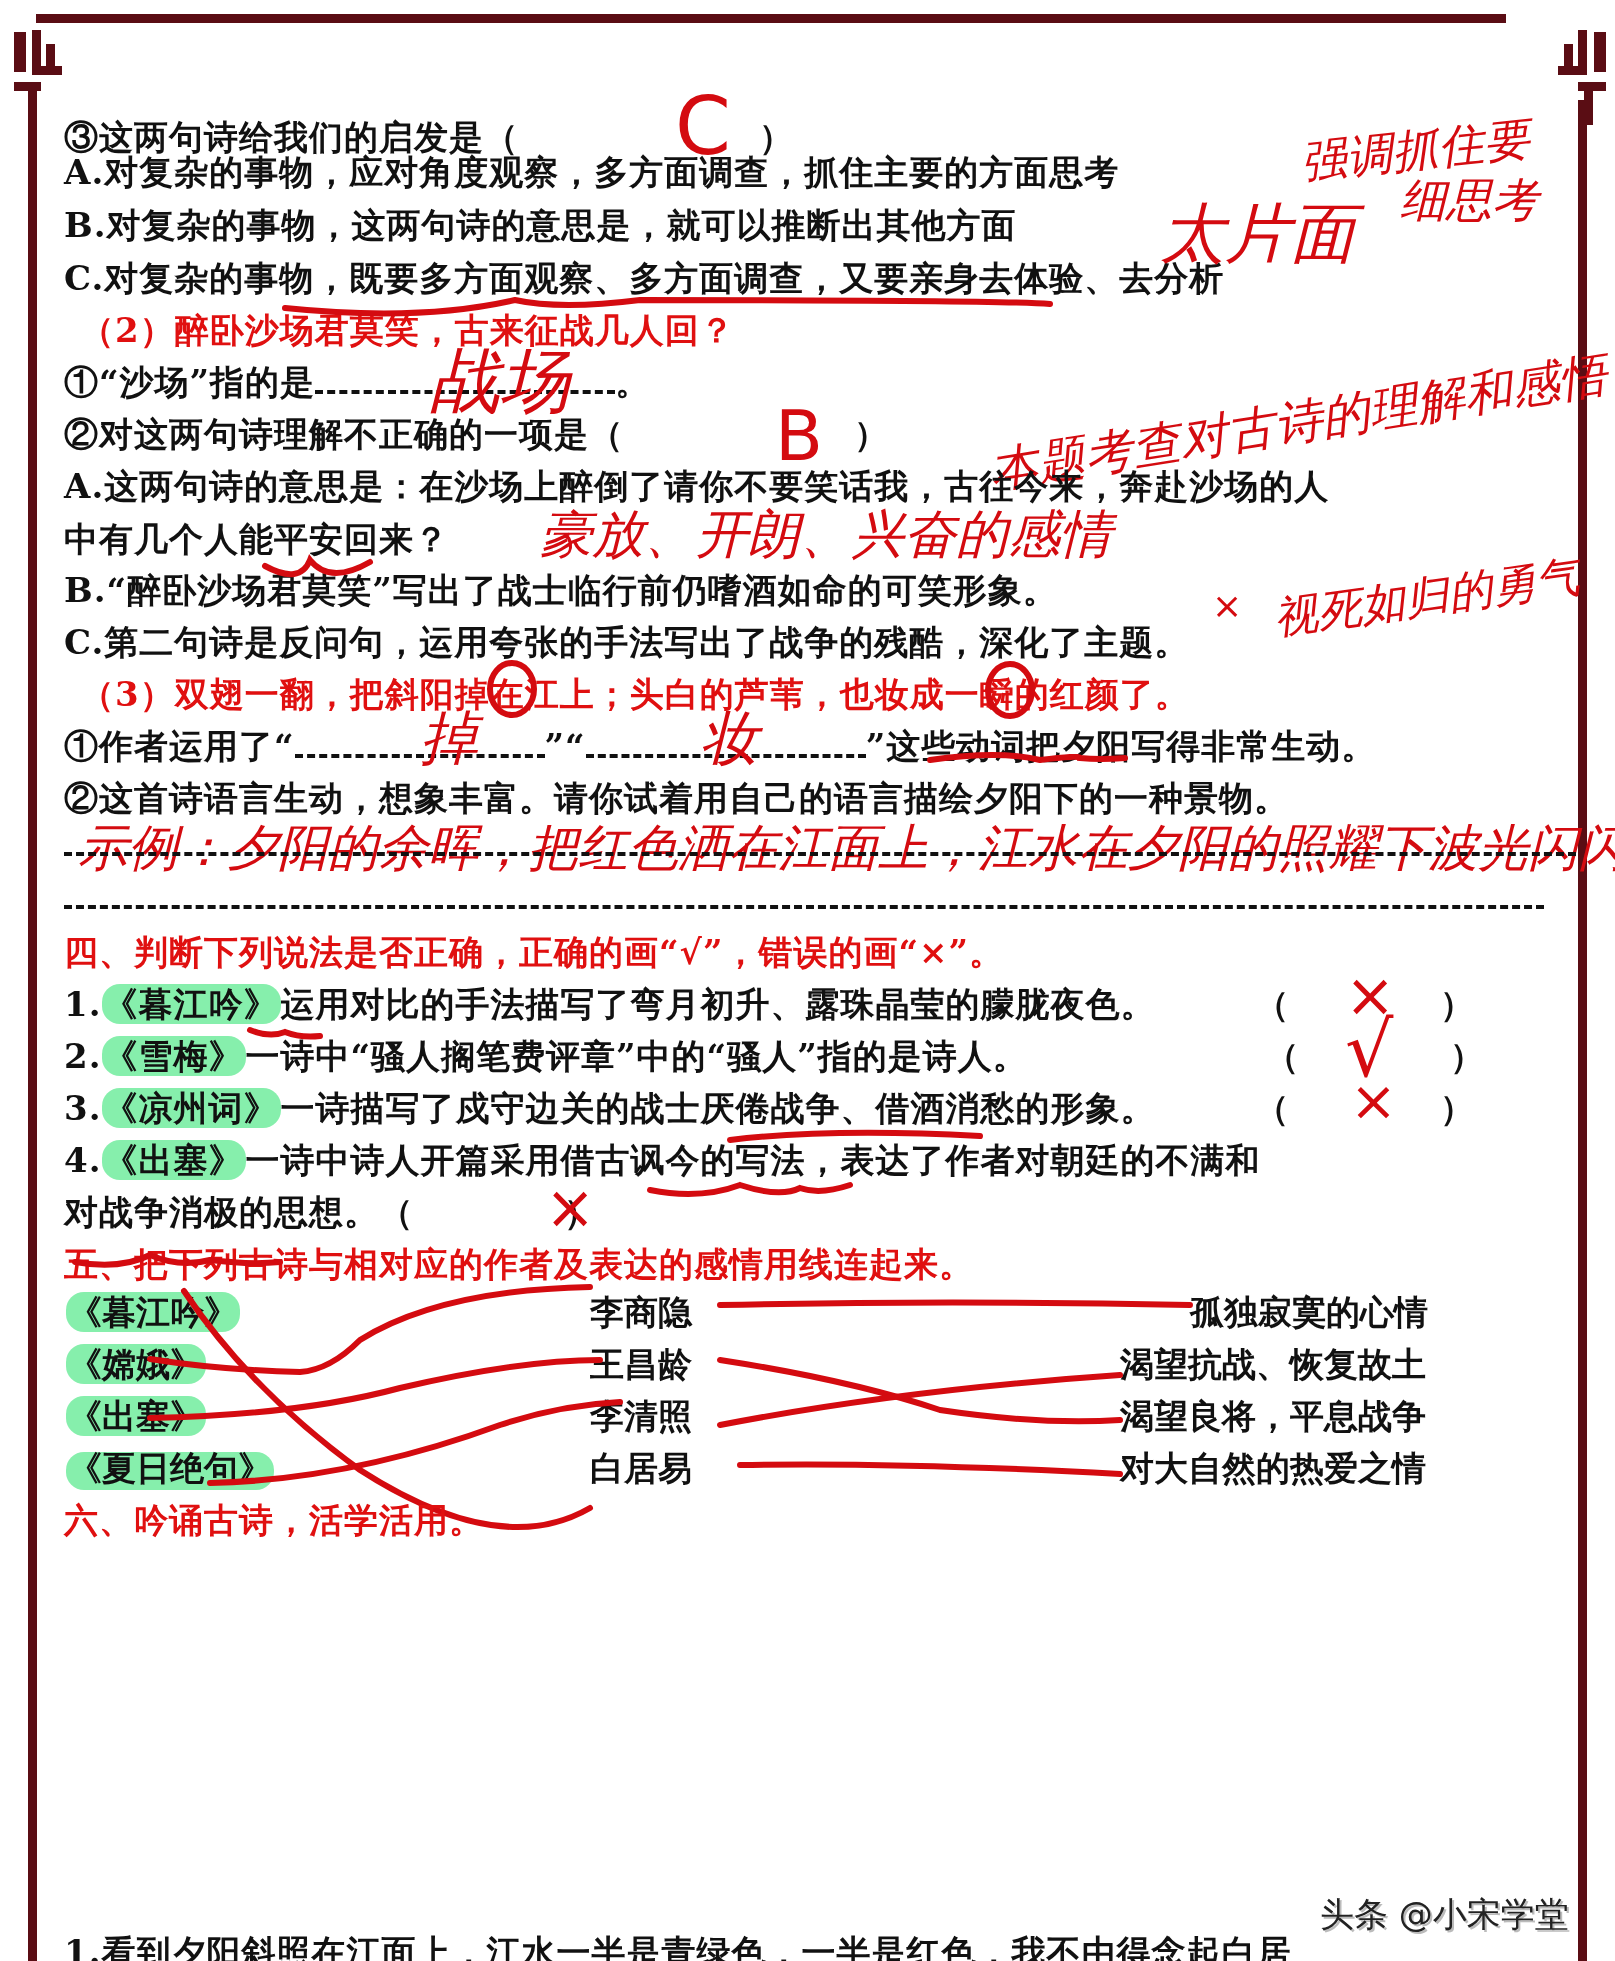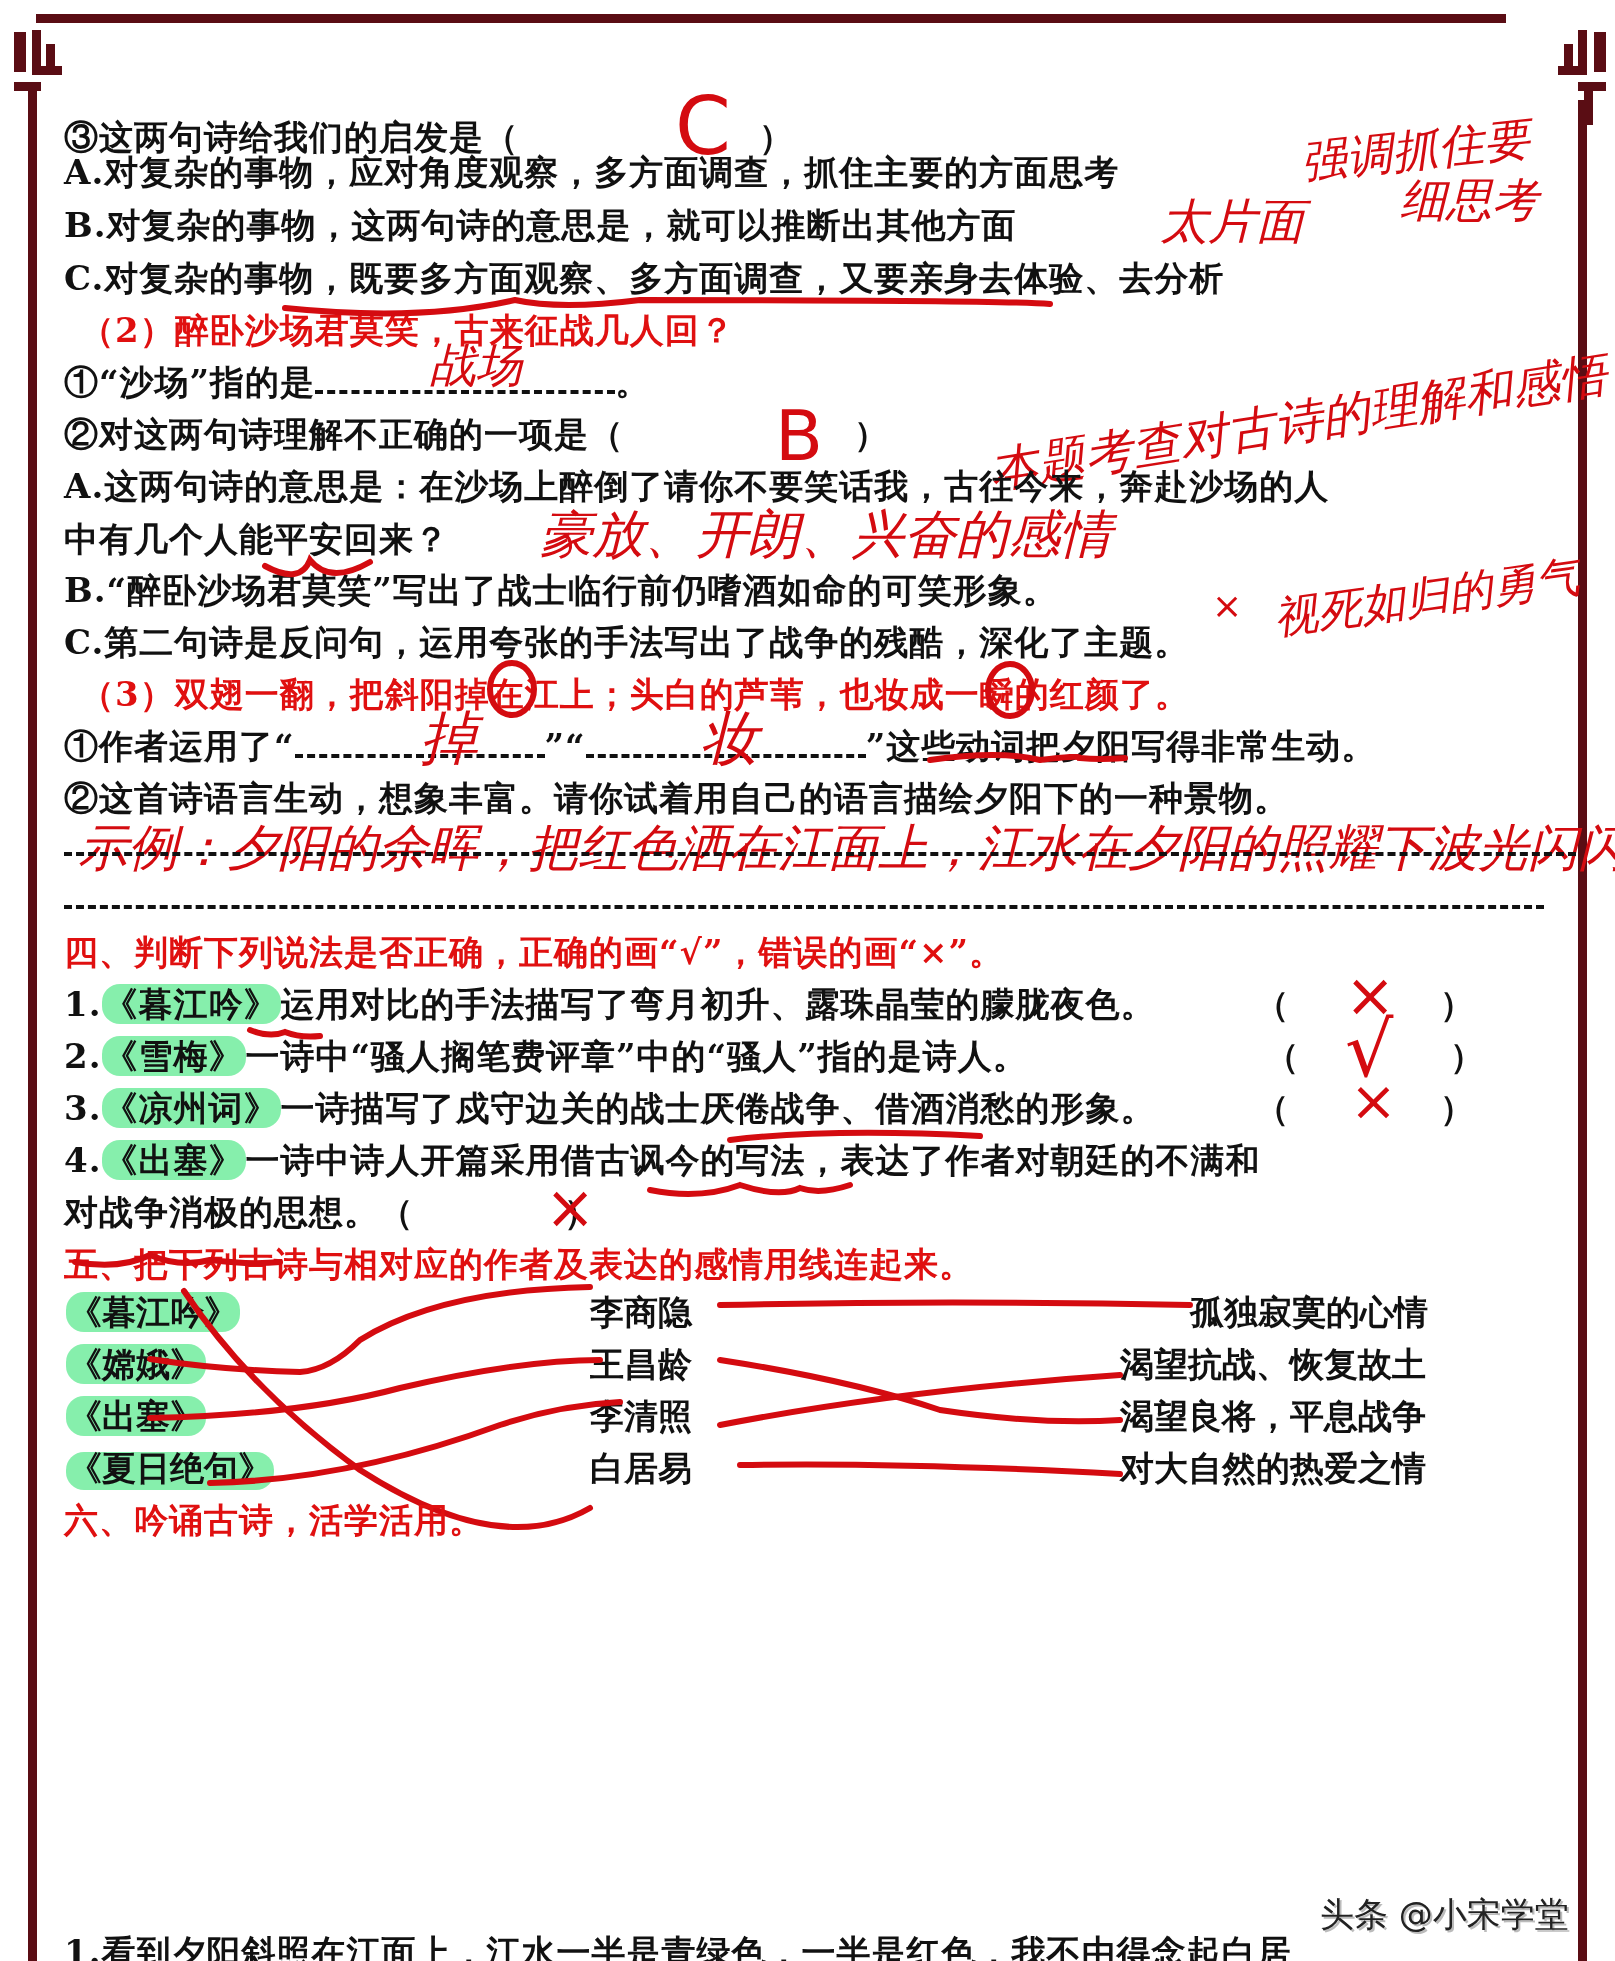--- a/index.html
+++ b/index.html
@@ -49,29 +49,29 @@
   <div class="blk" style="left:44px;top:52px;width:9px;height:43px;"></div>
 </div>
 
 <div class="line" style="top:98px;margin-top:17px;">
   <span>③这两句诗给我们的启发是（</span><span style="display:inline-block;width:240px;"></span><span>）</span>
 </div>
 <div class="hand" style="left:675px;top:80px;font-size:80px;font-style:normal;">C</div>
 <div class="line" style="top:150px;">A.对复杂的事物，应对角度观察，多方面调查，抓住主要的方面思考</div>
 <div class="line" style="top:203px;">B.对复杂的事物，这两句诗的意思是，就可以推断出其他方面</div>
 <div class="line" style="top:256px;">C.对复杂的事物，既要多方面观察、多方面调查，又要亲身去体验、去分析</div>
-<div class="hand" style="left:1160px;top:190px;font-size:48px;">太片面</div>
+<div class="hand" style="left:1160px;top:190px;font-size:65px;">太片面</div>
 <div class="hand" style="left:1300px;top:120px;font-size:46px;transform:rotate(-6deg);">强调抓住要</div>
 <div class="hand" style="left:1400px;top:170px;font-size:46px;">细思考</div>
 
 <div class="line red" style="top:308px;left:80px;">（2）醉卧沙场君莫笑，古来征战几人回？</div>
 <div class="line" style="top:360px;">
   <span>①“沙场”指的是</span><span class="blank" style="width:300px;"></span><span>。</span>
 </div>
-<div class="hand" style="left:430px;top:335px;font-size:46px;">战场</div>
+<div class="hand" style="left:430px;top:335px;font-size:70px;">战场</div>
 <div class="line" style="top:412px;">
   <span>②对这两句诗理解不正确的一项是（</span><span style="display:inline-block;width:230px;"></span><span>）</span>
 </div>
 <div class="hand" style="left:775px;top:395px;font-size:70px;font-style:normal;">B</div>
 <div class="hand" style="left:985px;top:440px;font-size:48px;transform:rotate(-9deg);transform-origin:left top;">本题考查对古诗的理解和感悟</div>
 <div class="line" style="top:464px;">A.这两句诗的意思是：在沙场上醉倒了请你不要笑话我，古往今来，奔赴沙场的人</div>
 <div class="line" style="top:517px;">中有几个人能平安回来？</div>
 <div class="hand" style="left:540px;top:500px;font-size:52px;">豪放、开朗、兴奋的感情</div>
 <div class="line" style="top:568px;">B.“醉卧沙场君莫笑”写出了战士临行前仍嗜酒如命的可笑形象。</div>
 <div class="hand" style="left:1212px;top:585px;font-size:36px;font-style:normal;">×</div>

